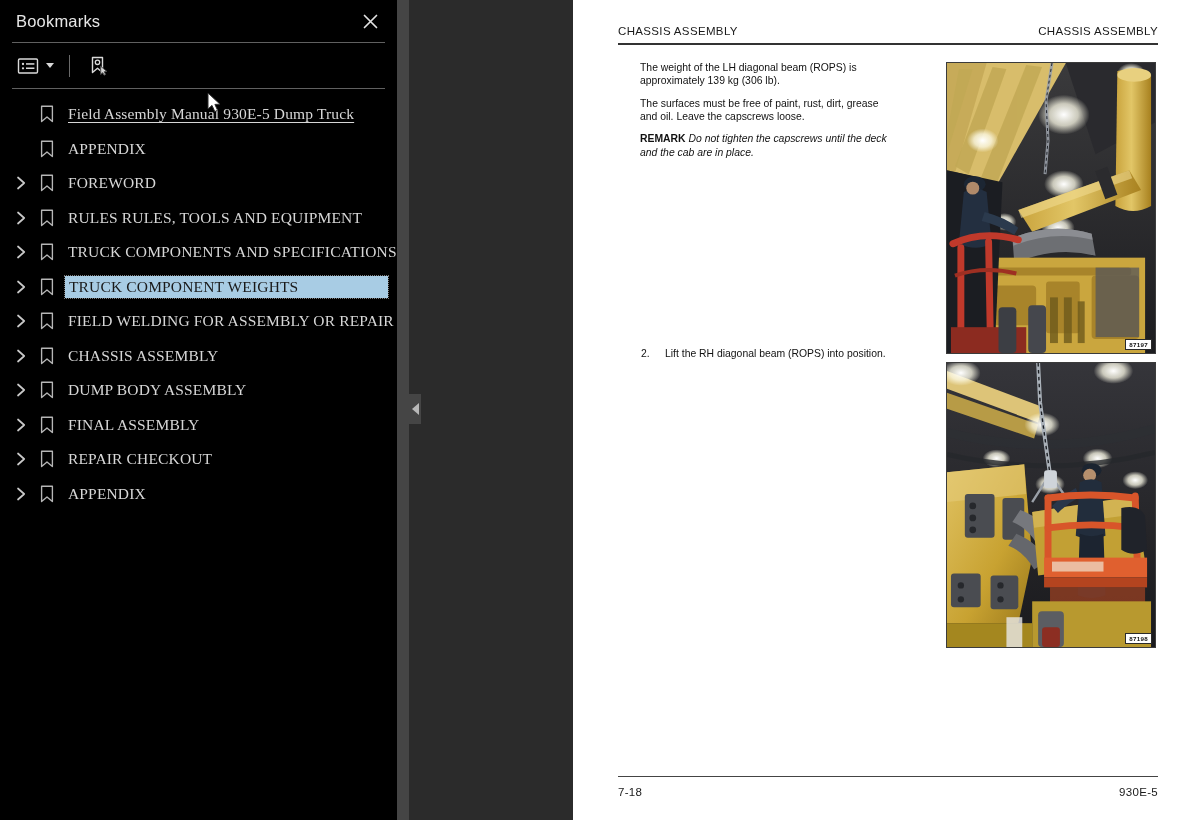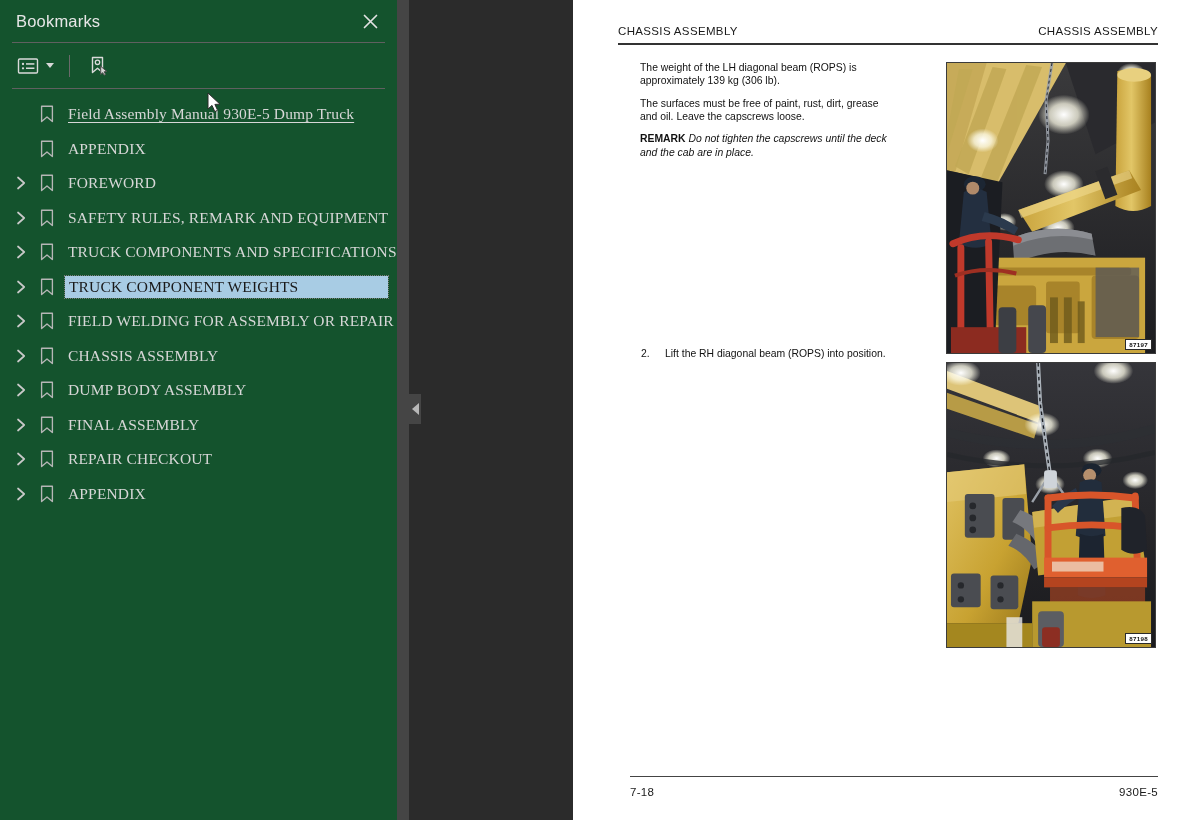--- a/index.html
+++ b/index.html
@@ -8,21 +8,21 @@
     width: 1200px; height: 820px;
     overflow: hidden;
     background: #ffffff;
     font-family: "Liberation Sans", sans-serif;
   }
   .app { position: relative; width: 1200px; height: 820px; display: flex; }
 
   
   .sidebar {
     width: 397px; height: 820px;
-    background: #14532d;
+    background: #000000;
     flex: 0 0 397px;
     position: relative;
     display: flex; flex-direction: column;
   }
   .sb-header {
     height: 42px;
     display: flex; align-items: center;
     padding: 0 14px 0 16px;
     flex: 0 0 42px;
   }
@@ -188,21 +188,21 @@
     font-size: 6.2px;
     font-weight: bold;
     letter-spacing: .3px;
     padding: 1px 3px;
     font-family: "Liberation Sans", sans-serif;
   }
   .fig-svg { display: block; width: 100%; height: 100%; }
 
   .pg-footer {
     position: absolute;
-    left: 12px; right: 0; bottom: 22px;
+    left: 0; right: 0; bottom: 22px;
   }
   .ftr-rule { height: 1.3px; background: #444; }
   .ftr-row {
     display: flex; justify-content: space-between;
     margin-top: 9px;
     font-size: 11.5px;
     color: #1a1a1a;
     letter-spacing: .3px;
   }
 
@@ -295,21 +295,21 @@
           <div class="bm-chev">
             <svg width="11" height="14" viewBox="0 0 11 14">
               <path d="M2 1.5 L8.2 7 L2 12.5" fill="none" stroke="#c9c9c9" stroke-width="1.7" stroke-linecap="round" stroke-linejoin="round"></path>
             </svg>
           </div>
           <div class="bm-icon">
             <svg width="14" height="18" viewBox="0 0 14 18">
               <path d="M1.6 1.2 h10.8 v15.4 l-5.4 -4.6 l-5.4 4.6 z" fill="none" stroke="#b6b6b6" stroke-width="1.35" stroke-linejoin="round"></path>
             </svg>
           </div>
-          <span class="bm-label">SAFETY RULES, REMARK AND EQUIPMENT</span>
+          <span class="bm-label">RULES RULES, TOOLS AND EQUIPMENT</span>
         </div>
         <div class="bm-row">
           <div class="bm-chev">
             <svg width="11" height="14" viewBox="0 0 11 14">
               <path d="M2 1.5 L8.2 7 L2 12.5" fill="none" stroke="#c9c9c9" stroke-width="1.7" stroke-linecap="round" stroke-linejoin="round"></path>
             </svg>
           </div>
           <div class="bm-icon">
             <svg width="14" height="18" viewBox="0 0 14 18">
               <path d="M1.6 1.2 h10.8 v15.4 l-5.4 -4.6 l-5.4 4.6 z" fill="none" stroke="#b6b6b6" stroke-width="1.35" stroke-linejoin="round"></path>

